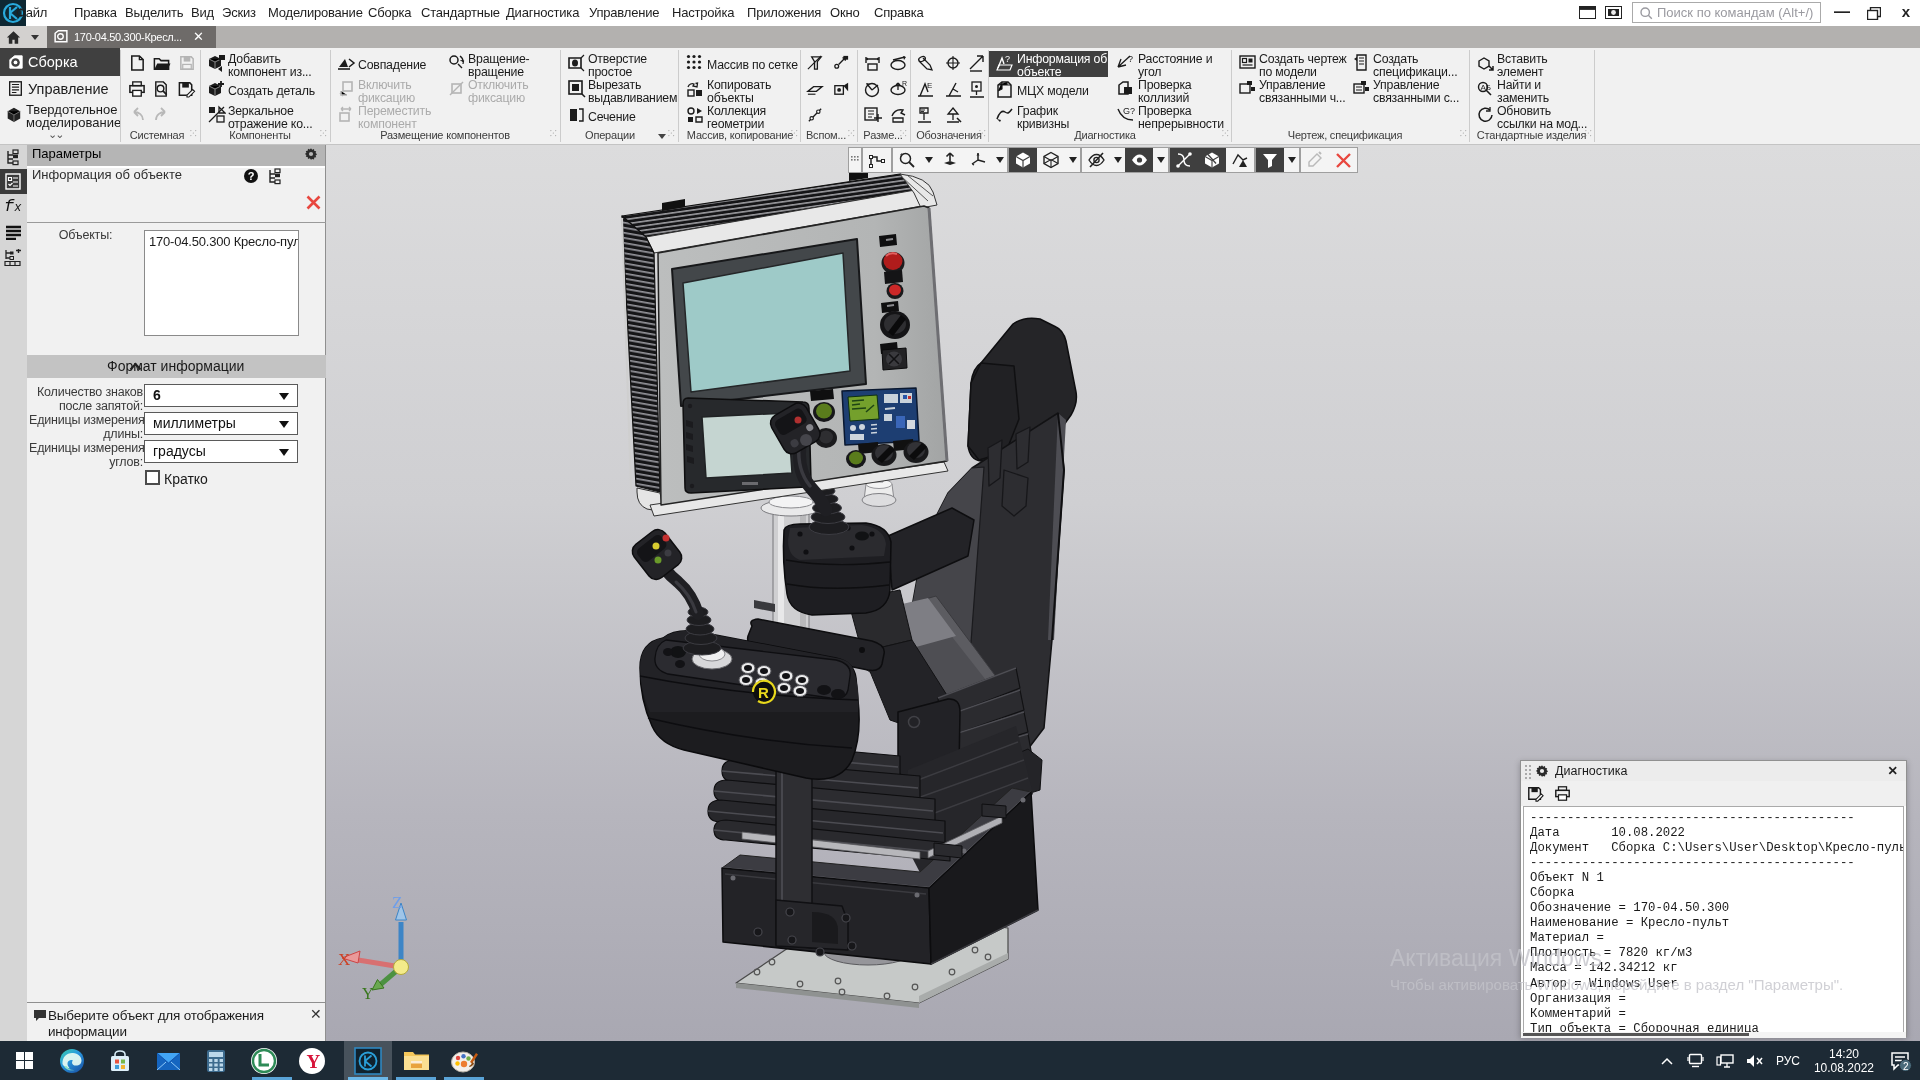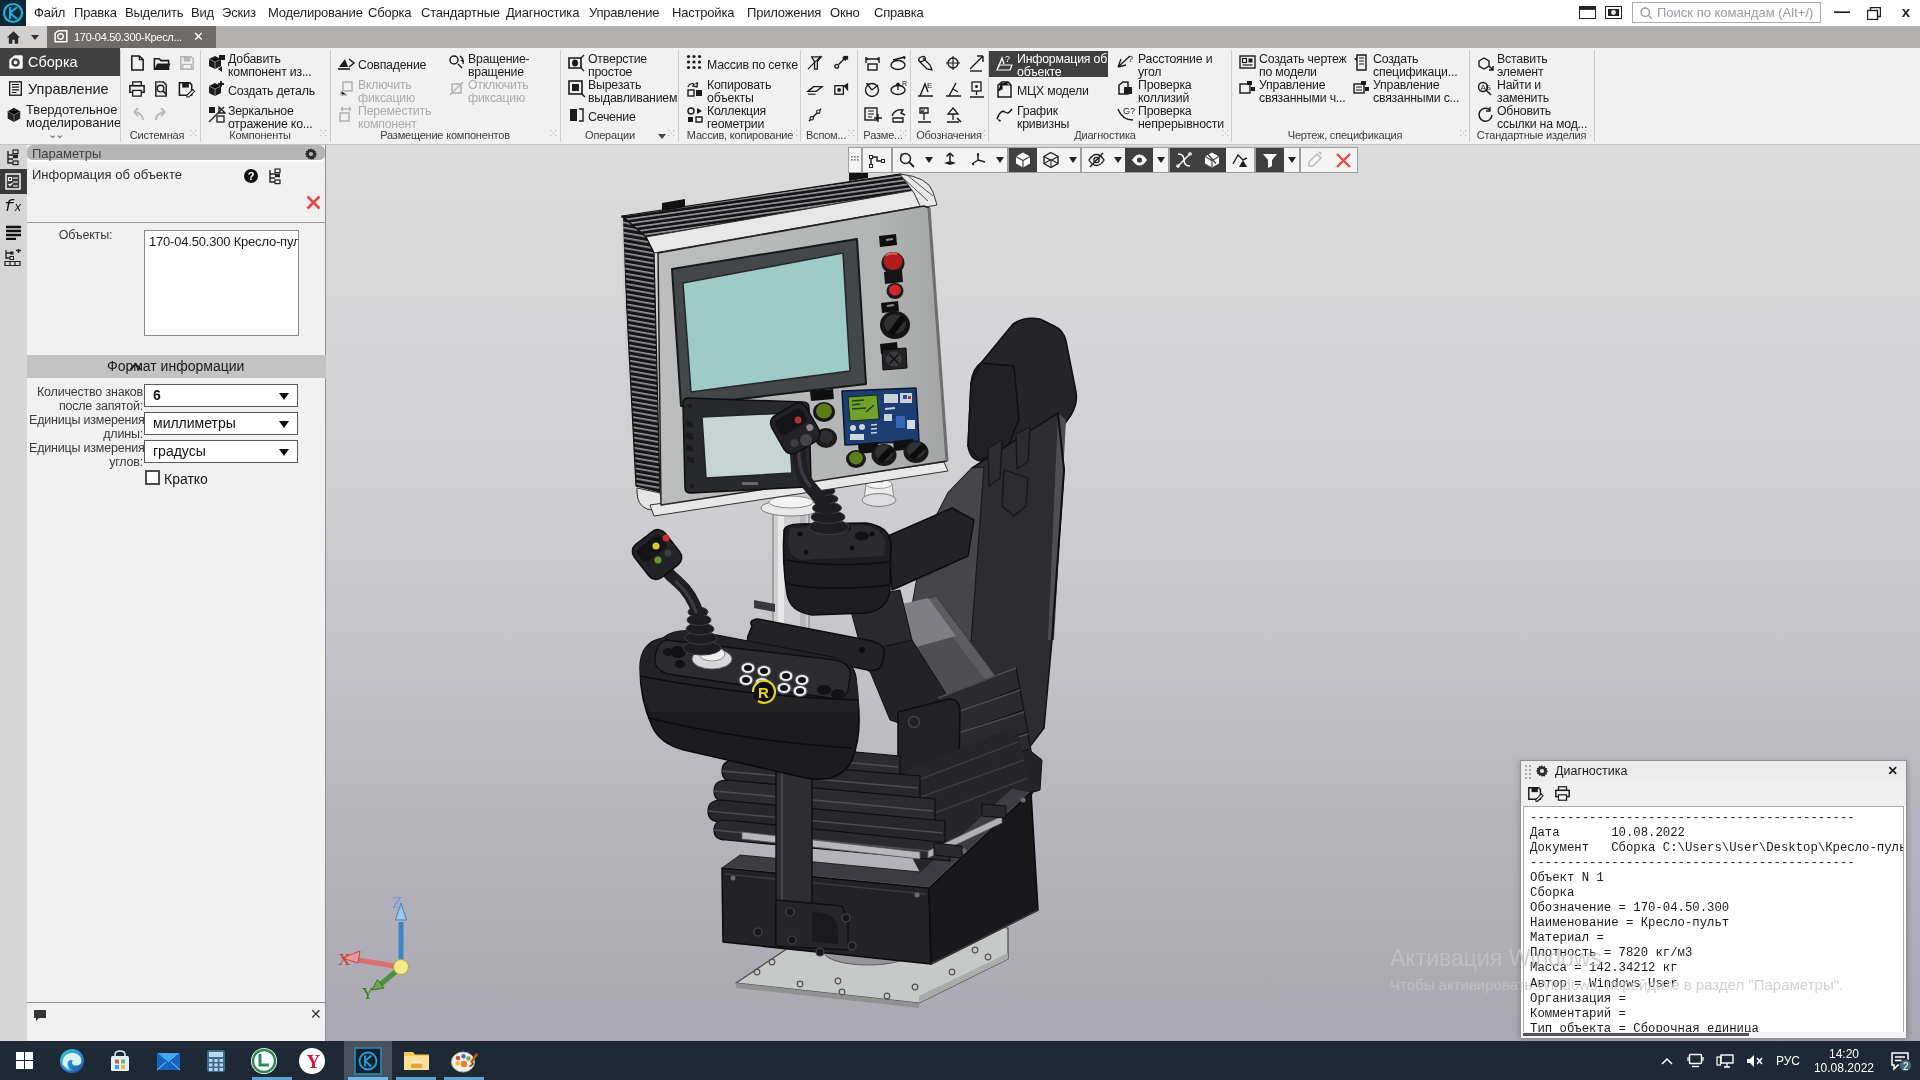--- a/index.html
+++ b/index.html
@@ -20,21 +20,21 @@
 #ribbon{position:absolute;left:0;top:48px;width:1920px;height:97px;background:#f1f1f1;border-bottom:1px solid #c4c4c4;}
 .rsep{position:absolute;top:2px;width:1px;height:92px;background:#cccccc}
 .rlabel{position:absolute;top:80px;height:15px;font-size:11px;letter-spacing:-0.2px;color:#3c3c3c;text-align:center;line-height:15px;white-space:nowrap}
 .grip{position:absolute;top:84px;width:7px;height:9px;color:#8a8a8a;font-size:8px;line-height:4px;letter-spacing:0;}
 .rbtn{position:absolute;font-size:12.3px;letter-spacing:-0.2px;color:#1b1b1b;line-height:13.2px;white-space:nowrap}
 .rbtn.gr{color:#ababab}
 svg.ic{display:block}
 
 #lstrip{position:absolute;left:0;top:145px;width:27px;height:896px;background:#d6d6d6;}
 #lpanel{position:absolute;left:27px;top:145px;width:299px;height:896px;background:#f1f1f1;border-right:1px solid #8f8f8f;}
-.phead{position:absolute;left:0;top:0;width:100%;height:17px;background:#b5b5b5;border-bottom:2px solid #fff;font-size:13px;color:#404040;line-height:17px;border-radius:6px;}
+.phead{position:absolute;left:0;top:0;width:100%;height:23px;background:#b5b5b5;border-bottom:2px solid #fff;font-size:13px;color:#000000;line-height:17px;}
 .combo{position:absolute;left:117px;width:154px;height:23px;background:#fff;border:1px solid #5a5a5a;font-size:14px;color:#111;line-height:21px;padding-left:8px;}
 .combo:after{content:"";position:absolute;right:8px;top:8px;border-left:5.5px solid transparent;border-right:5.5px solid transparent;border-top:7px solid #111;}
 .plabel{position:absolute;width:114px;text-align:right;font-size:12.5px;letter-spacing:-0.2px;color:#3a3a3a;line-height:14px;white-space:nowrap}
 
 #viewport{position:absolute;left:326px;top:145px;width:1594px;height:896px;background:linear-gradient(180deg,#dcdcdd 0%,#cfcfd2 40%,#b6b5bd 75%,#a9a8b2 100%);overflow:hidden;}
 
 #vtb{position:absolute;left:522px;top:2px;height:26px;display:flex;align-items:center;}
 .vtgroup{height:26px;background:#f4f4f4;border:1px solid #9f9f9f;display:flex;align-items:center;margin-right:0px;}
 .vbtn{width:28px;height:24px;display:flex;align-items:center;justify-content:center;}
 .vbtn.dark{background:#3f3f3f;}
@@ -61,21 +61,21 @@
 
 <div id="menubar">
   <div id="klogo">
     <svg width="26" height="26" viewBox="0 0 26 26">
         <rect width="26" height="26" fill="#0e2833"></rect>
         <circle cx="13" cy="13" r="9" fill="none" stroke="#29aadc" stroke-width="2.2"></circle>
         <path d="M10 7v12M10 13l7-6M10 13l7 6" stroke="#29aadc" stroke-width="2.2" fill="none"></path>
       </svg>
   </div>
   <div class="menuitems">
-      <span style="left:34px">Файл</span>
+      <span style="left:16px">Файл</span>
       <span style="left:74px">Правка</span>
       <span style="left:125px">Выделить</span>
       <span style="left:191px">Вид</span>
       <span style="left:222px">Эскиз</span>
       <span style="left:268px">Моделирование</span>
       <span style="left:368px">Сборка</span>
       <span style="left:421px">Стандартные</span>
       <span style="left:506px">Диагностика</span>
       <span style="left:589px">Управление</span>
       <span style="left:672px">Настройка</span>
@@ -557,20 +557,21 @@
   <div class="combo" style="top:267px">миллиметры</div>
   <div class="plabel" style="left:2px;top:296px">Единицы измерения<br>углов:</div>
   <div class="combo" style="top:295px">градусы</div>
   <div class="abs" style="left:118px;top:325px;width:15px;height:15px;background:#fff;border:2px solid #4c4c4c"></div>
   <div class="abs" style="left:137px;top:326px;font-size:14px;color:#1a1a1a">Кратко</div>
 
   <div class="abs" style="left:0;top:857px;width:299px;height:1px;background:#8f8f8f"></div>
   <svg class="ic abs" style="left:6px;top:864px" width="14" height="13" viewBox="0 0 14 13">
       <path d="M1 1h12v8H6l-3 3V9H1z" fill="#333"></path>
     </svg>
+  <div class="abs" style="left:21px;top:863px;width:265px;font-size:13.5px;letter-spacing:-0.2px;color:#1c1c1c;line-height:16px">Выберите объект для отображения информации</div>
   <div class="abs" style="left:283px;top:861px;font-size:14px;color:#333">✕</div>
 </div>
 
 <div id="viewport">
   <svg id="model" width="1594" height="896" viewBox="326 145 1594 896" style="position:absolute;left:0;top:0">
   <defs>
     <pattern id="ribsT" width="4.4" height="4.4" patternUnits="userSpaceOnUse" patternTransform="rotate(-8)">
           <rect width="4.4" height="4.4" fill="#151517"></rect>
           <rect y="0" width="4.4" height="1.6" fill="#9a9a9e"></rect>
         </pattern>

